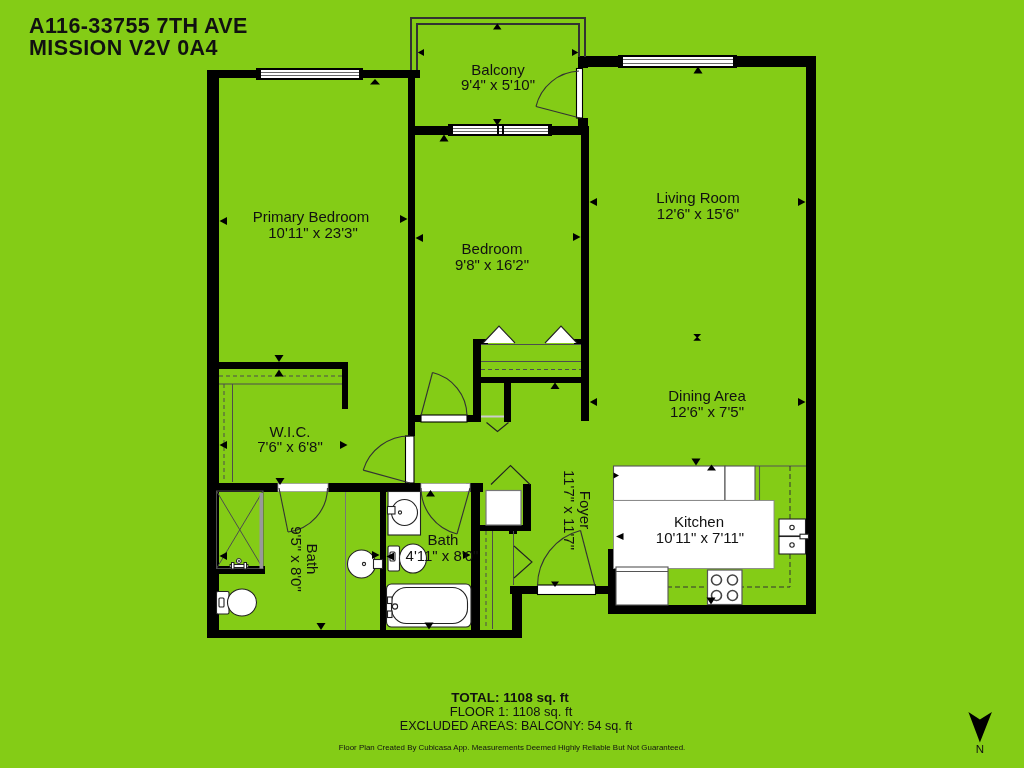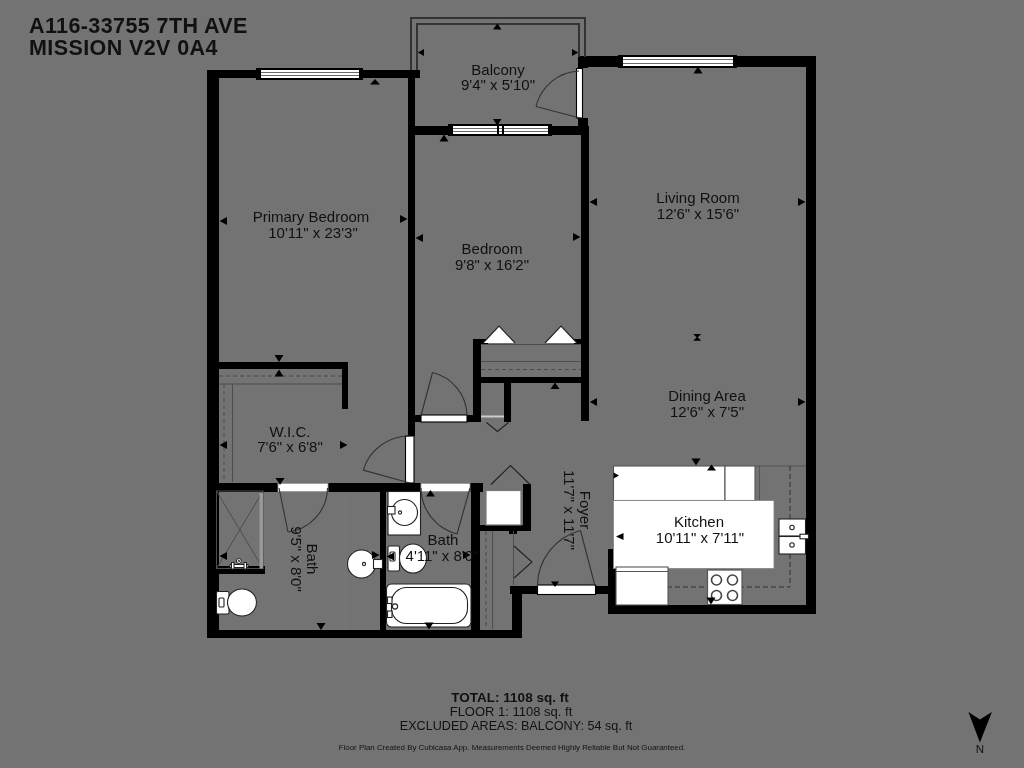--- a/index.html
+++ b/index.html
@@ -1,16 +1,16 @@
 <!DOCTYPE html>
 <html><head>
 <meta charset="utf-8">
 <style>
   html,body{margin:0;padding:0;background:#fff;}
-  #page{position:relative;width:1024px;height:768px;background:#737373;overflow:hidden;text-align:right;}
+  #page{position:relative;width:1024px;height:768px;background:#84cc16;overflow:hidden;text-align:right;}
   svg{position:absolute;top:0;left:0;}
   text{font-family:"Liberation Sans",sans-serif;fill:#111;}
   .lbl{font-size:15px;fill:#1a1a1a;}
 </style>
 </head>
 <body>
 <div id="page">
 <svg width="1024" height="768" viewBox="0 0 1024 768">
 
 <g id="walls" fill="#000000" shape-rendering="crispEdges">

